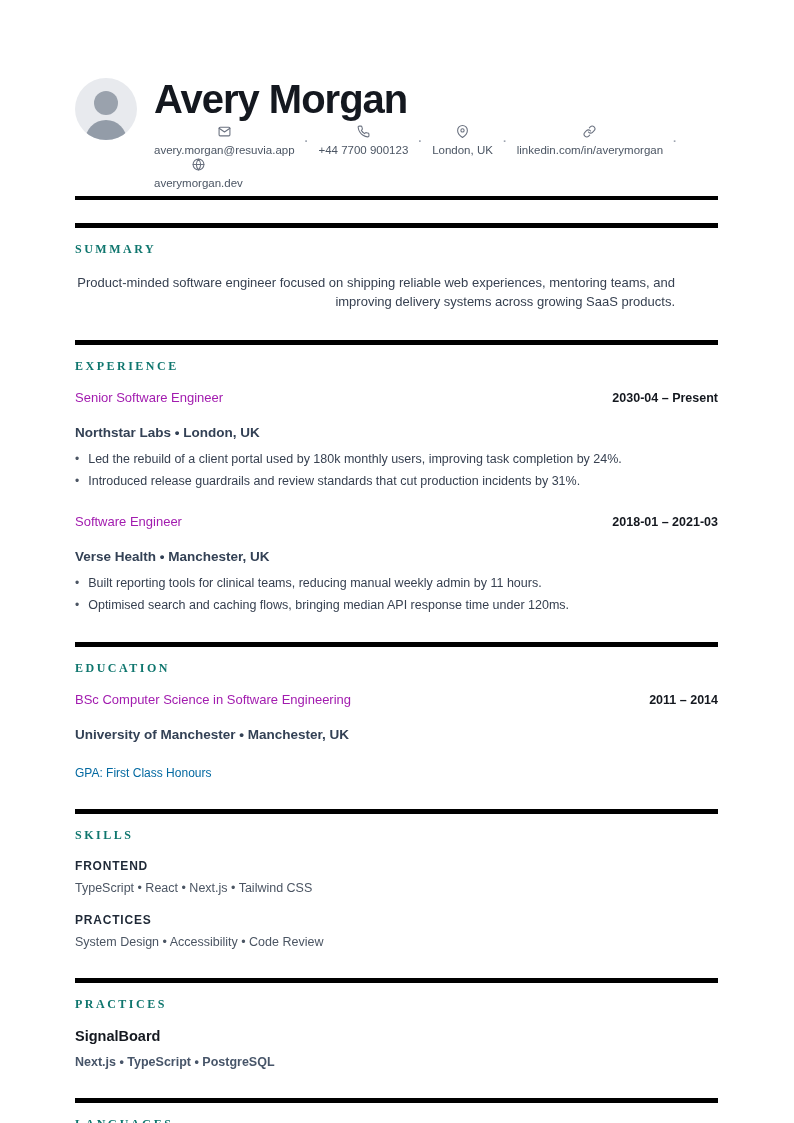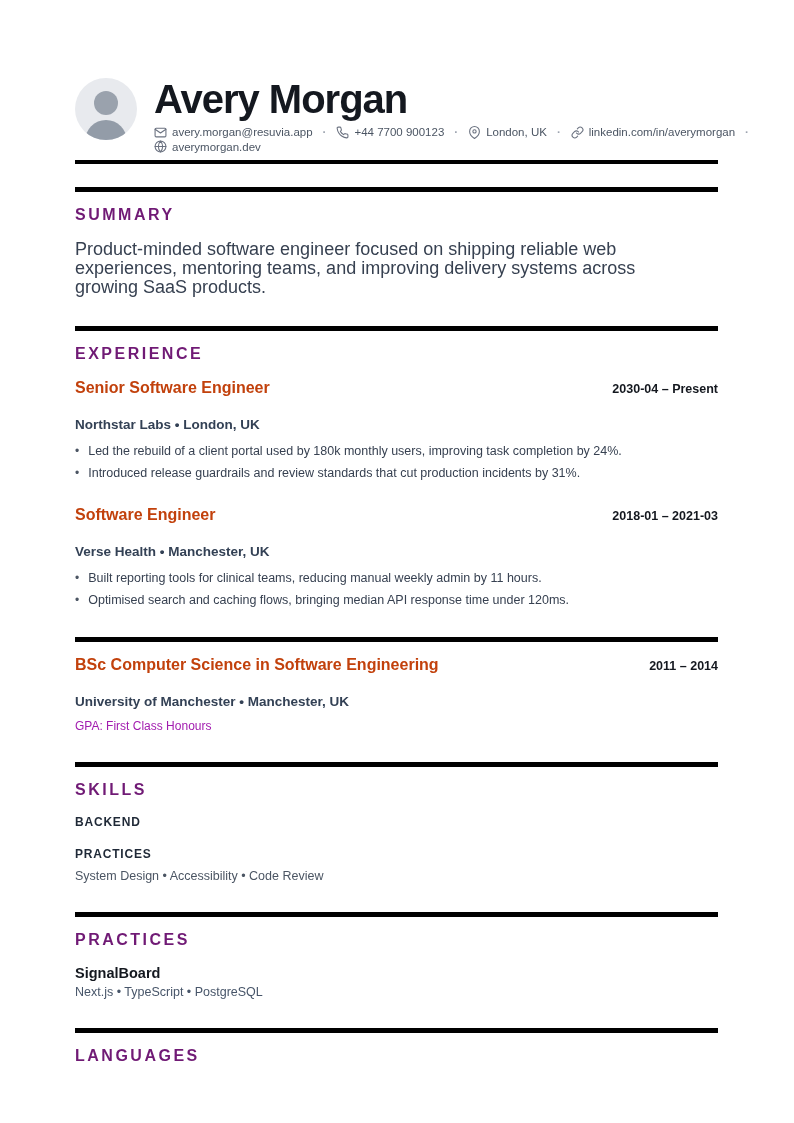--- a/index.html
+++ b/index.html
@@ -13,52 +13,52 @@
 
   
   header { padding-top:78px; display:flex; align-items:flex-start; gap:17px; }
   .avatar { width:62px; height:62px; border-radius:50%; background:#e8eaee; position:relative; overflow:hidden; flex:0 0 62px; }
   .avatar-head { position:absolute; top:13px; left:19px; width:24px; height:24px; border-radius:50%; background:#9aa2ad; }
   .avatar-body { position:absolute; bottom:-4px; left:10px; width:42px; height:24px; background:#939ca8; border-radius:21px 21px 0 0; }
   .header-right { flex:1; min-width:0; }
   h1 { font-size:40px; line-height:42px; font-weight:900; letter-spacing:-1px; color:#14181f; margin-bottom:5px; }
   .contacts { font-size:11.5px; color:#4b5563; }
   .contact-row { display:flex; align-items:center; flex-wrap:nowrap; line-height:14.5px; }
-  .contact-item { display:inline-flex; align-items:center; gap:5px; white-space:nowrap; }
+  .contact-item { display:inline-flex; align-items:center; gap:5px; white-space:nowrap;flex-direction:column; }
   .contact-item svg { display:block; }
   .sep { color:#9ca3af; margin:0 10px; font-weight:bold; }
   .header-rule { height:4px; background:#000; margin-top:6px; }
 
   
   .section { border-top:5px solid #000; margin-top:29px; padding-top:14px; }
   .section.first { margin-top:23px; }
-  h2 { font-size:16px; font-weight:900; letter-spacing:2.5px; color:#701a75; margin-bottom:16px; }
-
-  .summary-text { font-size:18px; line-height:19px; color:#374151; max-width:600px; }
+  h2 { font-size:12px; font-weight:900; letter-spacing:2.5px; color:#0f766e; margin-bottom:16px;font-family:Liberation Serif, serif; }
+
+  .summary-text { font-size:13px; line-height:19px; color:#374151; max-width:600px;text-align:right; }
 
   .job + .job { margin-top:25px; }
   .row-head { display:flex; justify-content:space-between; align-items:baseline; }
-  .role { font-size:16px; font-weight:bold; color:#c2410c; }
+  .role { font-size:13px; font-weight:normal; color:#a21caf; }
   .dates { font-size:12.5px; font-weight:bold; color:#14181f; white-space:nowrap; }
   .org { font-size:13.5px; font-weight:600; color:#334155; margin-top:20px; }
   ul.bullets { list-style:none; margin-top:12px; }
   ul.bullets li { display:flex; gap:9px; font-size:12.5px; line-height:15px; color:#374151; margin-bottom:7px; }
   ul.bullets li:last-child { margin-bottom:0; }
   ul.bullets li::before { content:"•"; color:#4b5563; font-size:12px; line-height:15px; }
   .bullet-text { display:block; }
 
-  .gpa { font-size:12px; color:#a21caf; margin-top:10px; }
+  .gpa { font-size:12px; color:#0369a1; margin-top:24px; }
 
   .skill-group { margin-bottom:18px; }
   .skill-group:last-child { margin-bottom:0; }
   .skill-label { font-size:12px; font-weight:bold; letter-spacing:0.8px; color:#1f2937; margin-bottom:8px; }
   .skill-items { font-size:12.5px; color:#4b5563; }
 
   .project-name { font-size:14.5px; font-weight:bold; color:#14181f; }
-  .project-stack { font-size:12.5px; font-weight:400; color:#475569; margin-top:4px; }
+  .project-stack { font-size:12.5px; font-weight:700; color:#475569; margin-top:11px; }
   .project-desc { font-size:12.5px; color:#4b5563; margin-top:11px; }
 </style>
 </head>
 <body>
 
 <div class="page">
 
   <header>
     <div class="avatar">
       <div class="avatar-head"></div>
@@ -160,32 +160,36 @@
             <span class="bullet-text">Built reporting tools for clinical teams, reducing manual weekly admin by 11 hours.</span>
           </li>
         <li>
             <span class="bullet-text">Optimised search and caching flows, bringing median API response time under 120ms.</span>
           </li>
       </ul>
     </div>
   </section>
 
   <section class="section">
+    <h2>EDUCATION</h2>
     <div class="row-head">
       <span class="role">BSc Computer Science in Software Engineering</span>
       <span class="dates">2011 – 2014</span>
     </div>
     <div class="org">University of Manchester • Manchester, UK</div>
     <div class="gpa">GPA: First Class Honours</div>
   </section>
 
   <section class="section">
     <h2>SKILLS</h2>
     <div class="skill-group">
-      <div class="skill-label">BACKEND</div>
+      <div class="skill-label">FRONTEND</div>
+      <div class="skill-items">TypeScript • React • Next.js • Tailwind CSS</div>
+    </div>
+    <div class="skill-group">
     </div>
     <div class="skill-group">
       <div class="skill-label">PRACTICES</div>
       <div class="skill-items">System Design • Accessibility • Code Review</div>
     </div>
   </section>
 
   <section class="section">
     <h2>PRACTICES</h2>
     <div class="project">

